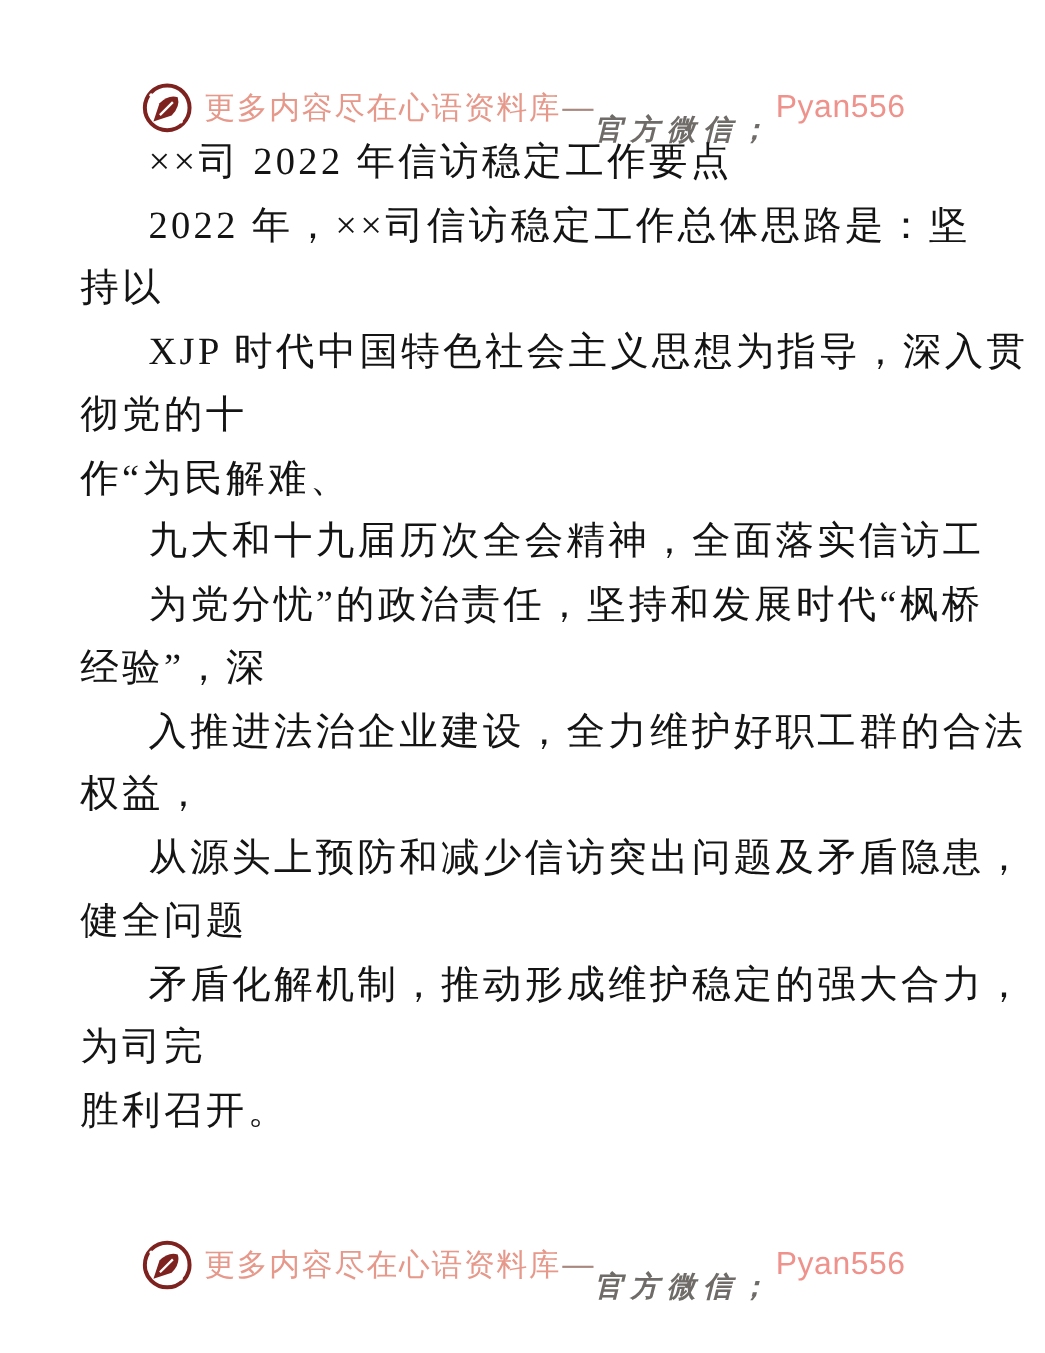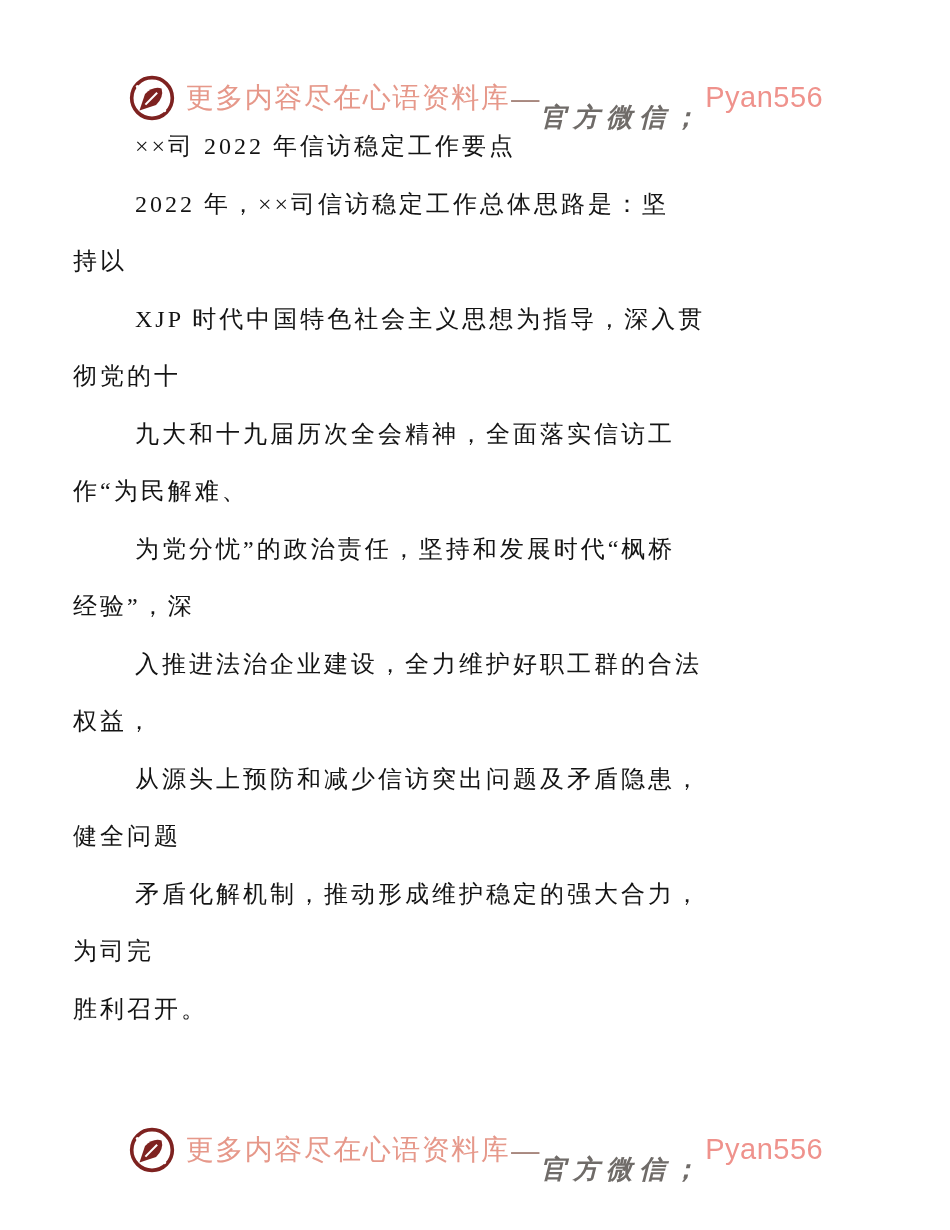--- a/index.html
+++ b/index.html
@@ -53,21 +53,21 @@
     font-family: "Liberation Sans", "DejaVu Sans", sans-serif;
     font-size: 29px;
     letter-spacing: 0.5px;
   }
   .doc {
     position: absolute;
     left: 73px;
     right: 55px;
     top: 118px;
     color: var(--text, #141414);
-    font-size: 24px;
+    font-size: 35px;
     letter-spacing: 3px;
     white-space: nowrap;
   }
   .line {
     height: 57.5px;
     line-height: 57.5px;
   }
   .indent { padding-left: 62px; }
 </style>
 </head>
@@ -92,22 +92,22 @@
     <span class="wm-label">官方微信；</span>
     <span class="wm-id">Pyan556</span>
   </div>
 
   <div class="doc">
     <div class="line indent">××司 2022 年信访稳定工作要点</div>
     <div class="line indent">2022 年，××司信访稳定工作总体思路是：坚</div>
     <div class="line">持以</div>
     <div class="line indent">XJP 时代中国特色社会主义思想为指导，深入贯</div>
     <div class="line">彻党的十</div>
+    <div class="line">作“为民解难、</div>
     <div class="line indent">九大和十九届历次全会精神，全面落实信访工</div>
-    <div class="line">作“为民解难、</div>
     <div class="line indent">为党分忧”的政治责任，坚持和发展时代“枫桥</div>
     <div class="line">经验”，深</div>
     <div class="line indent">入推进法治企业建设，全力维护好职工群的合法</div>
     <div class="line">权益，</div>
     <div class="line indent">从源头上预防和减少信访突出问题及矛盾隐患，</div>
     <div class="line">健全问题</div>
     <div class="line indent">矛盾化解机制，推动形成维护稳定的强大合力，</div>
     <div class="line">为司完</div>
     <div class="line">胜利召开。</div>
   </div>

